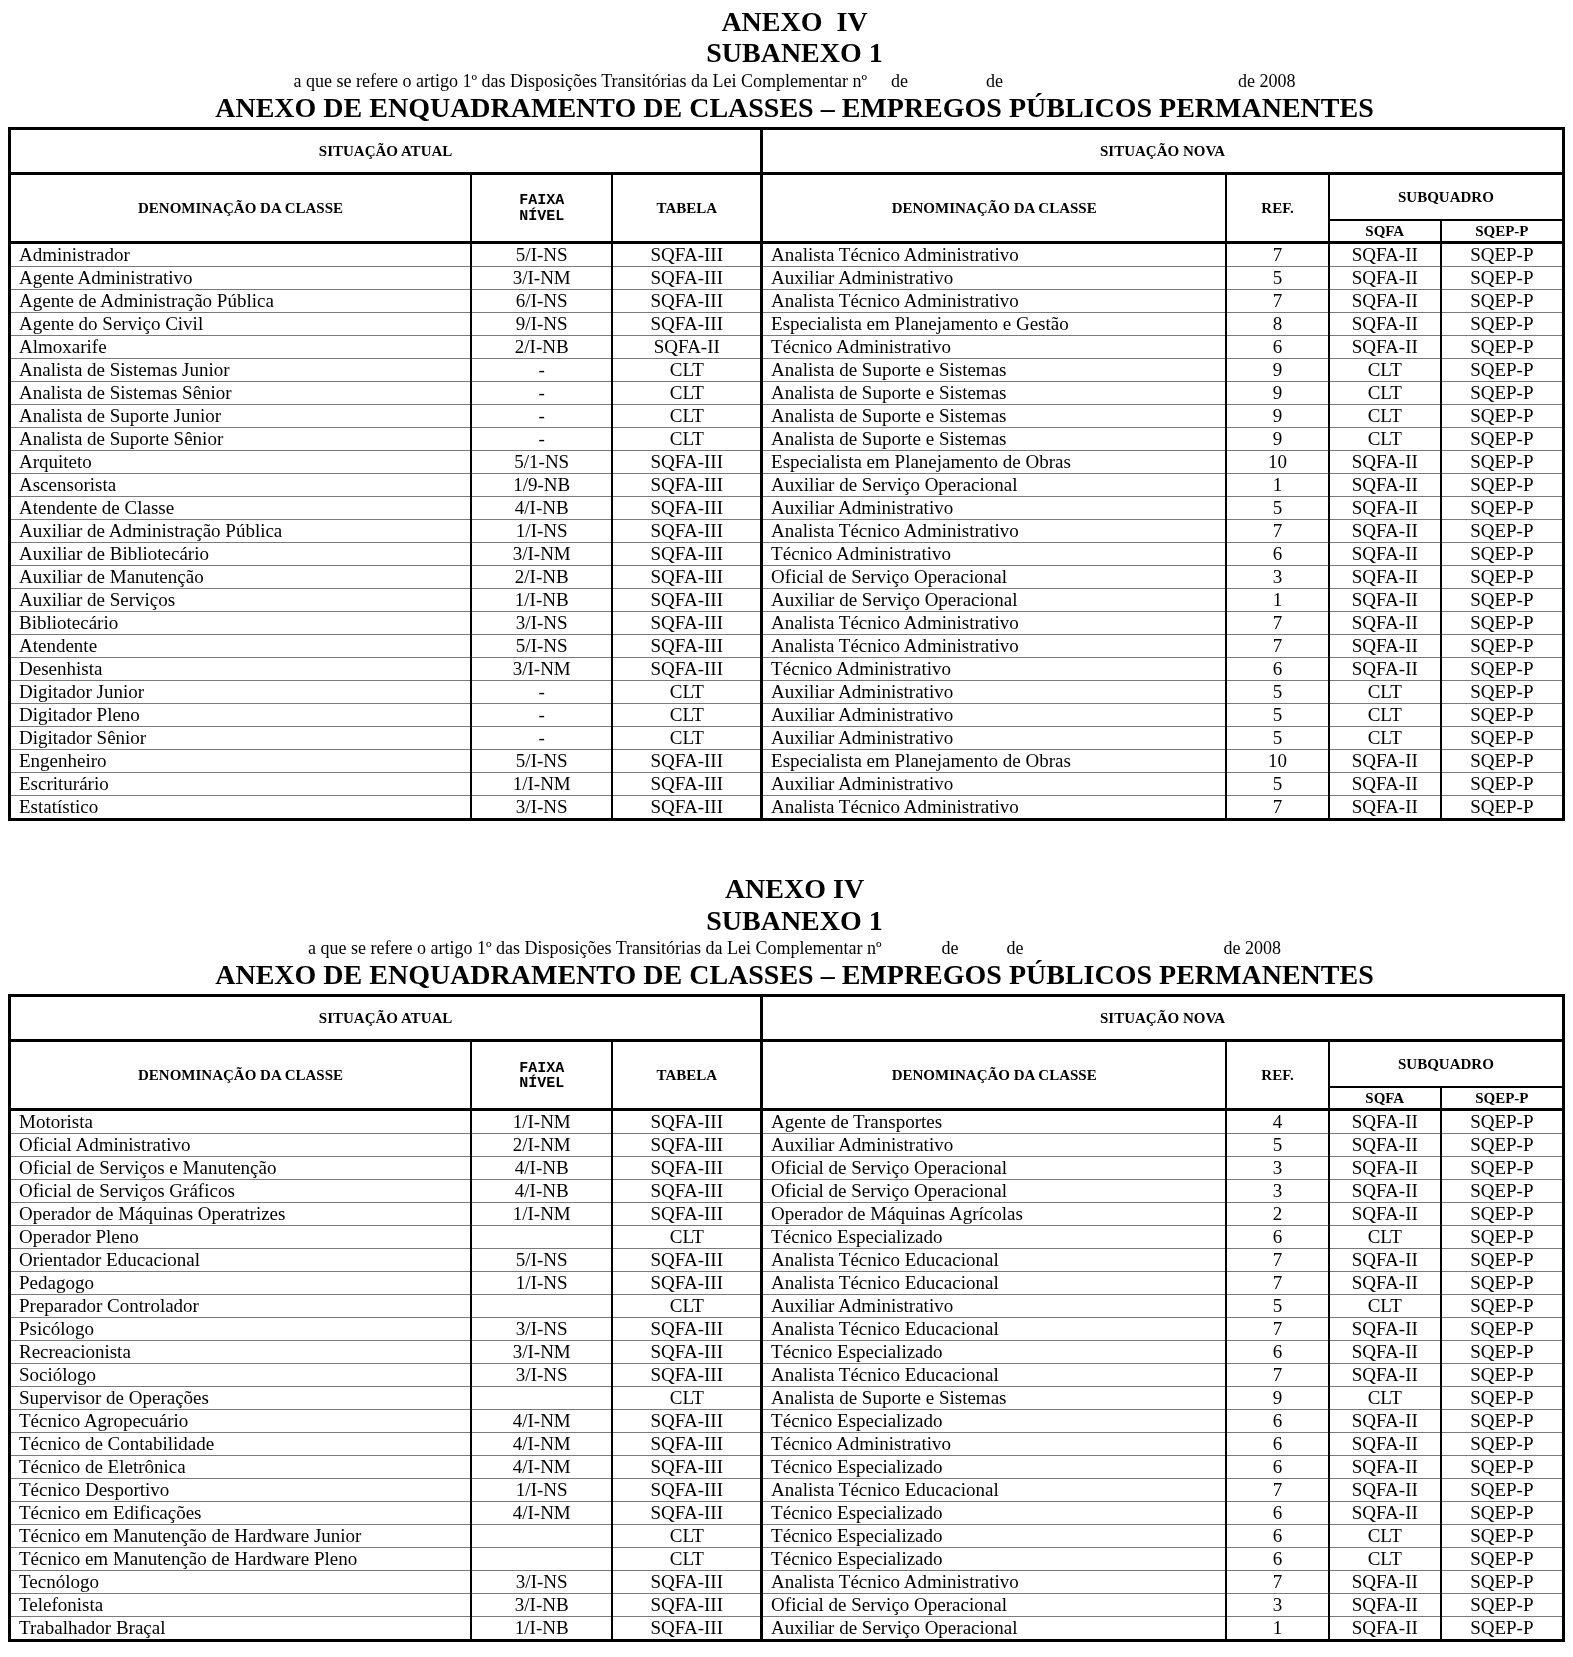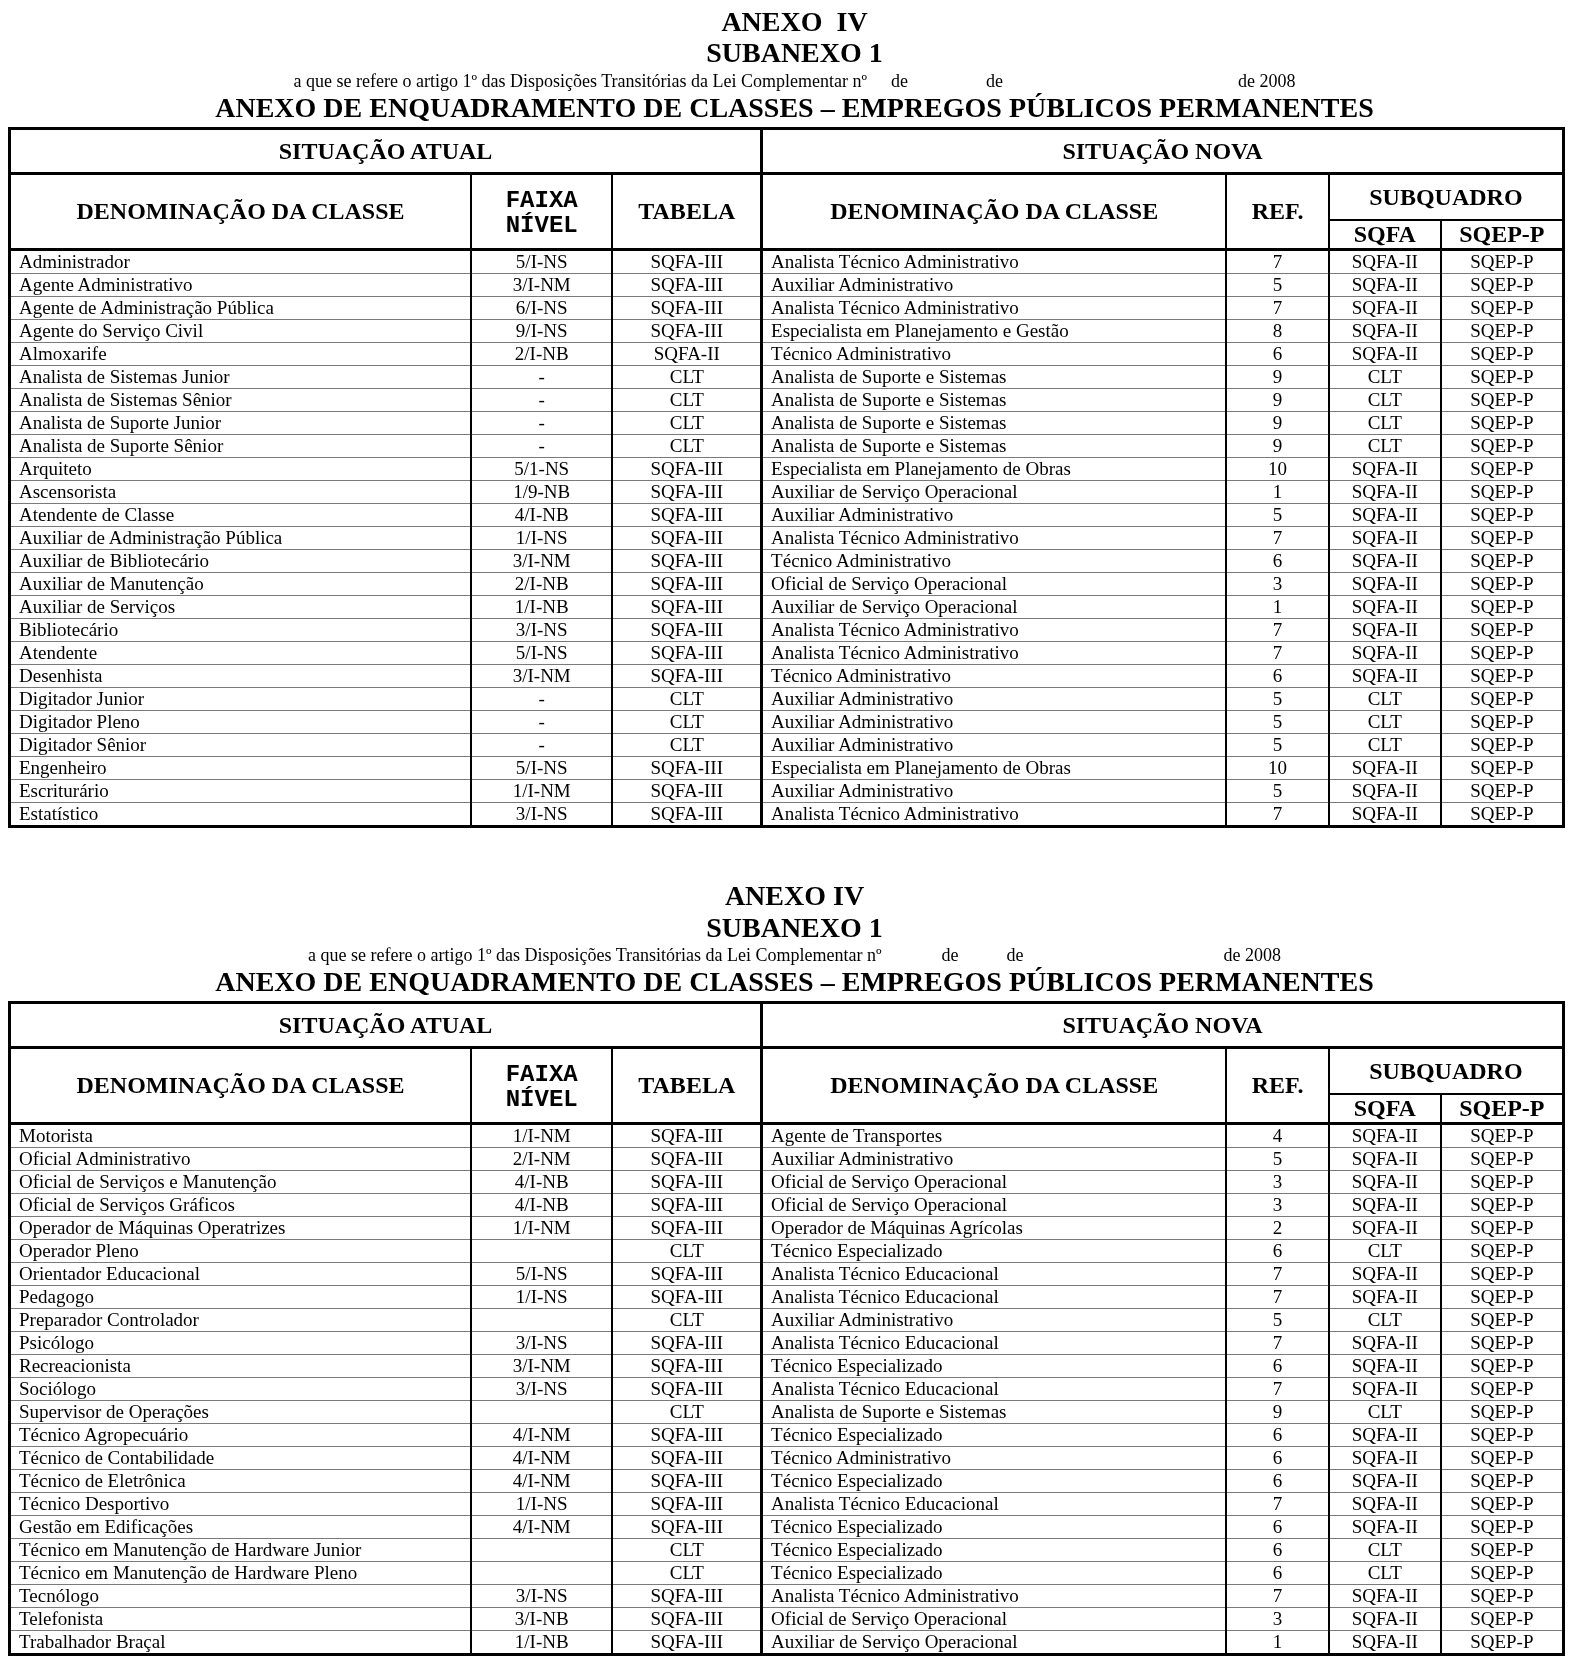--- a/index.html
+++ b/index.html
@@ -60,21 +60,21 @@
   table.enq col.c5 { width: 7.2%; }
   table.enq col.c6 { width: 7.9%; }
   table.enq th, table.enq td {
     padding: 0 4px;
     overflow: hidden;
     white-space: nowrap;
   }
   
   table.enq thead th {
     font-weight: bold;
-    font-size: 24px;
+    font-size: 15px;
     text-align: center;
     border: 2px solid #000;
   }
   table.enq thead tr.situacao th {
     height: 42px;
     border-bottom: 3px solid #000;
   }
   table.enq thead th.div-major { border-left: 3px solid #000; }
   table.enq thead tr.colheads th { height: 44px; }
   table.enq thead th.faixa { line-height: 1.05; padding-top: 2px; font-family: Liberation Mono, monospace; }
@@ -570,21 +570,21 @@
           <tr>
             <td class="c0">Técnico Desportivo</td>
             <td class="c1">1/I-NS</td>
             <td class="c2">SQFA-III</td>
             <td class="c3">Analista Técnico Educacional</td>
             <td class="c4">7</td>
             <td class="c5">SQFA-II</td>
             <td class="c6">SQEP-P</td>
           </tr>
           <tr>
-            <td class="c0">Gestão em Edificações</td>
+            <td class="c0">Técnico em Edificações</td>
             <td class="c1">4/I-NM</td>
             <td class="c2">SQFA-III</td>
             <td class="c3">Técnico Especializado</td>
             <td class="c4">6</td>
             <td class="c5">SQFA-II</td>
             <td class="c6">SQEP-P</td>
           </tr>
           <tr>
             <td class="c0">Técnico em Manutenção de Hardware Junior</td>
             <td class="c1"></td>

